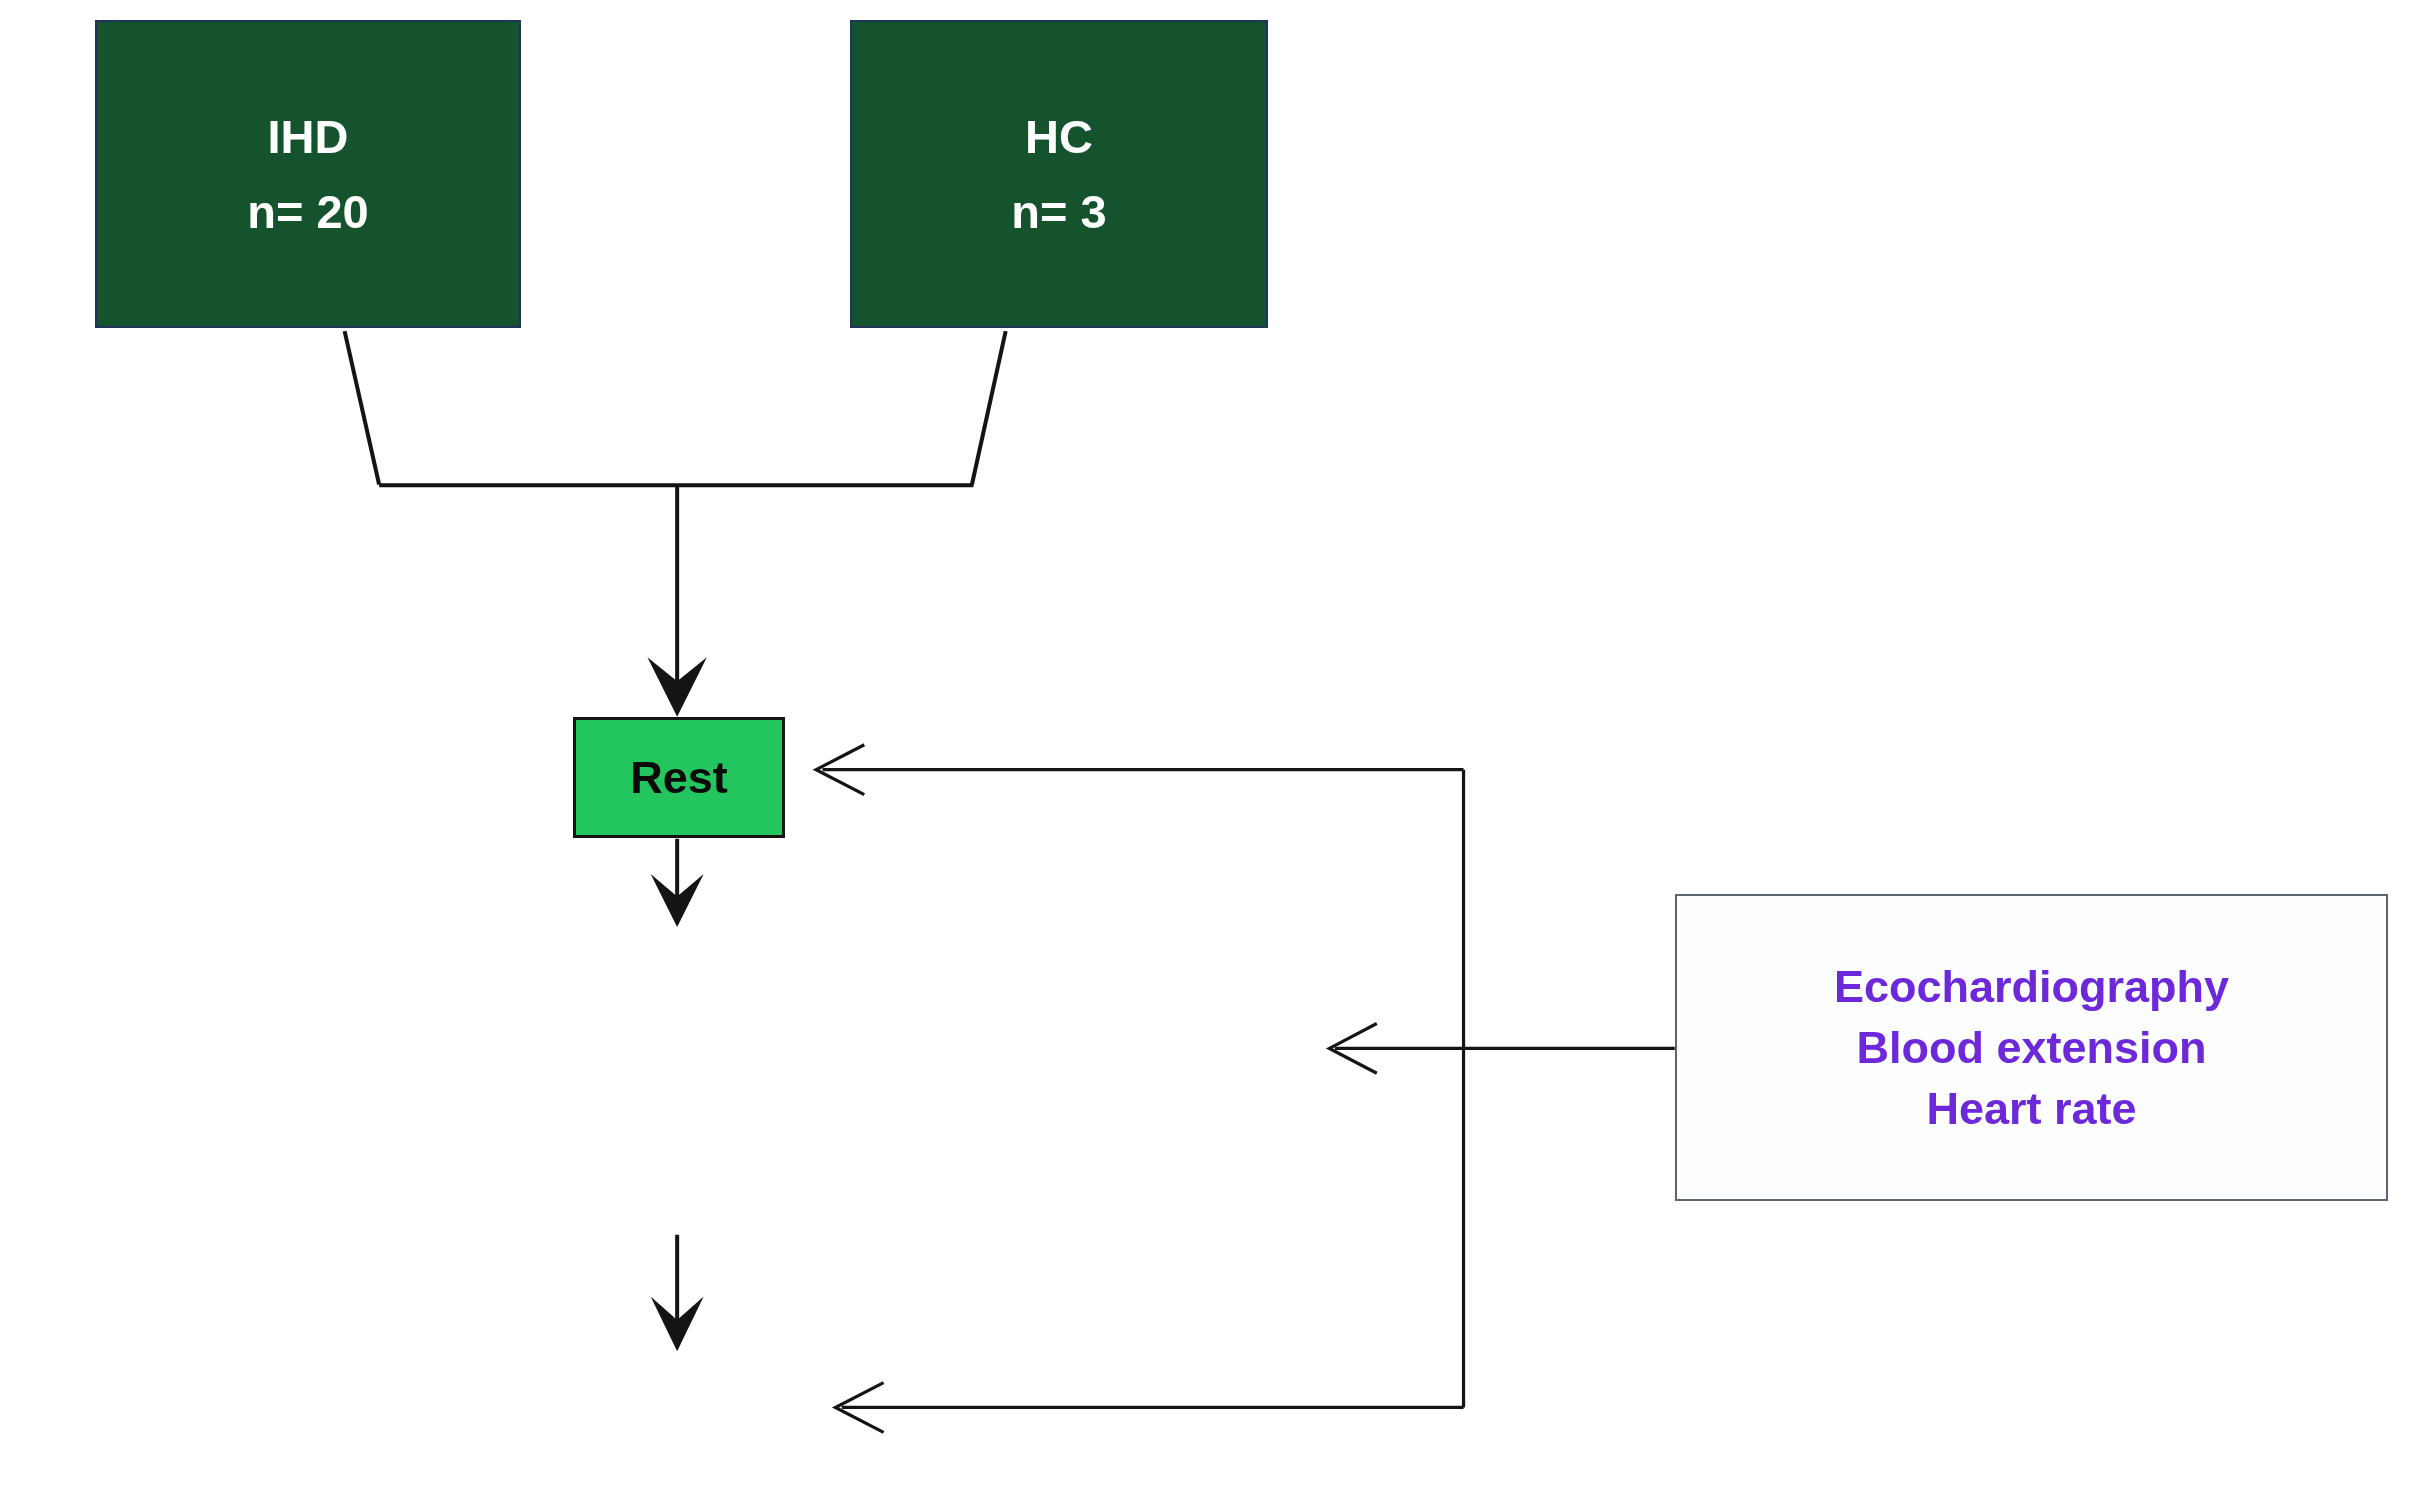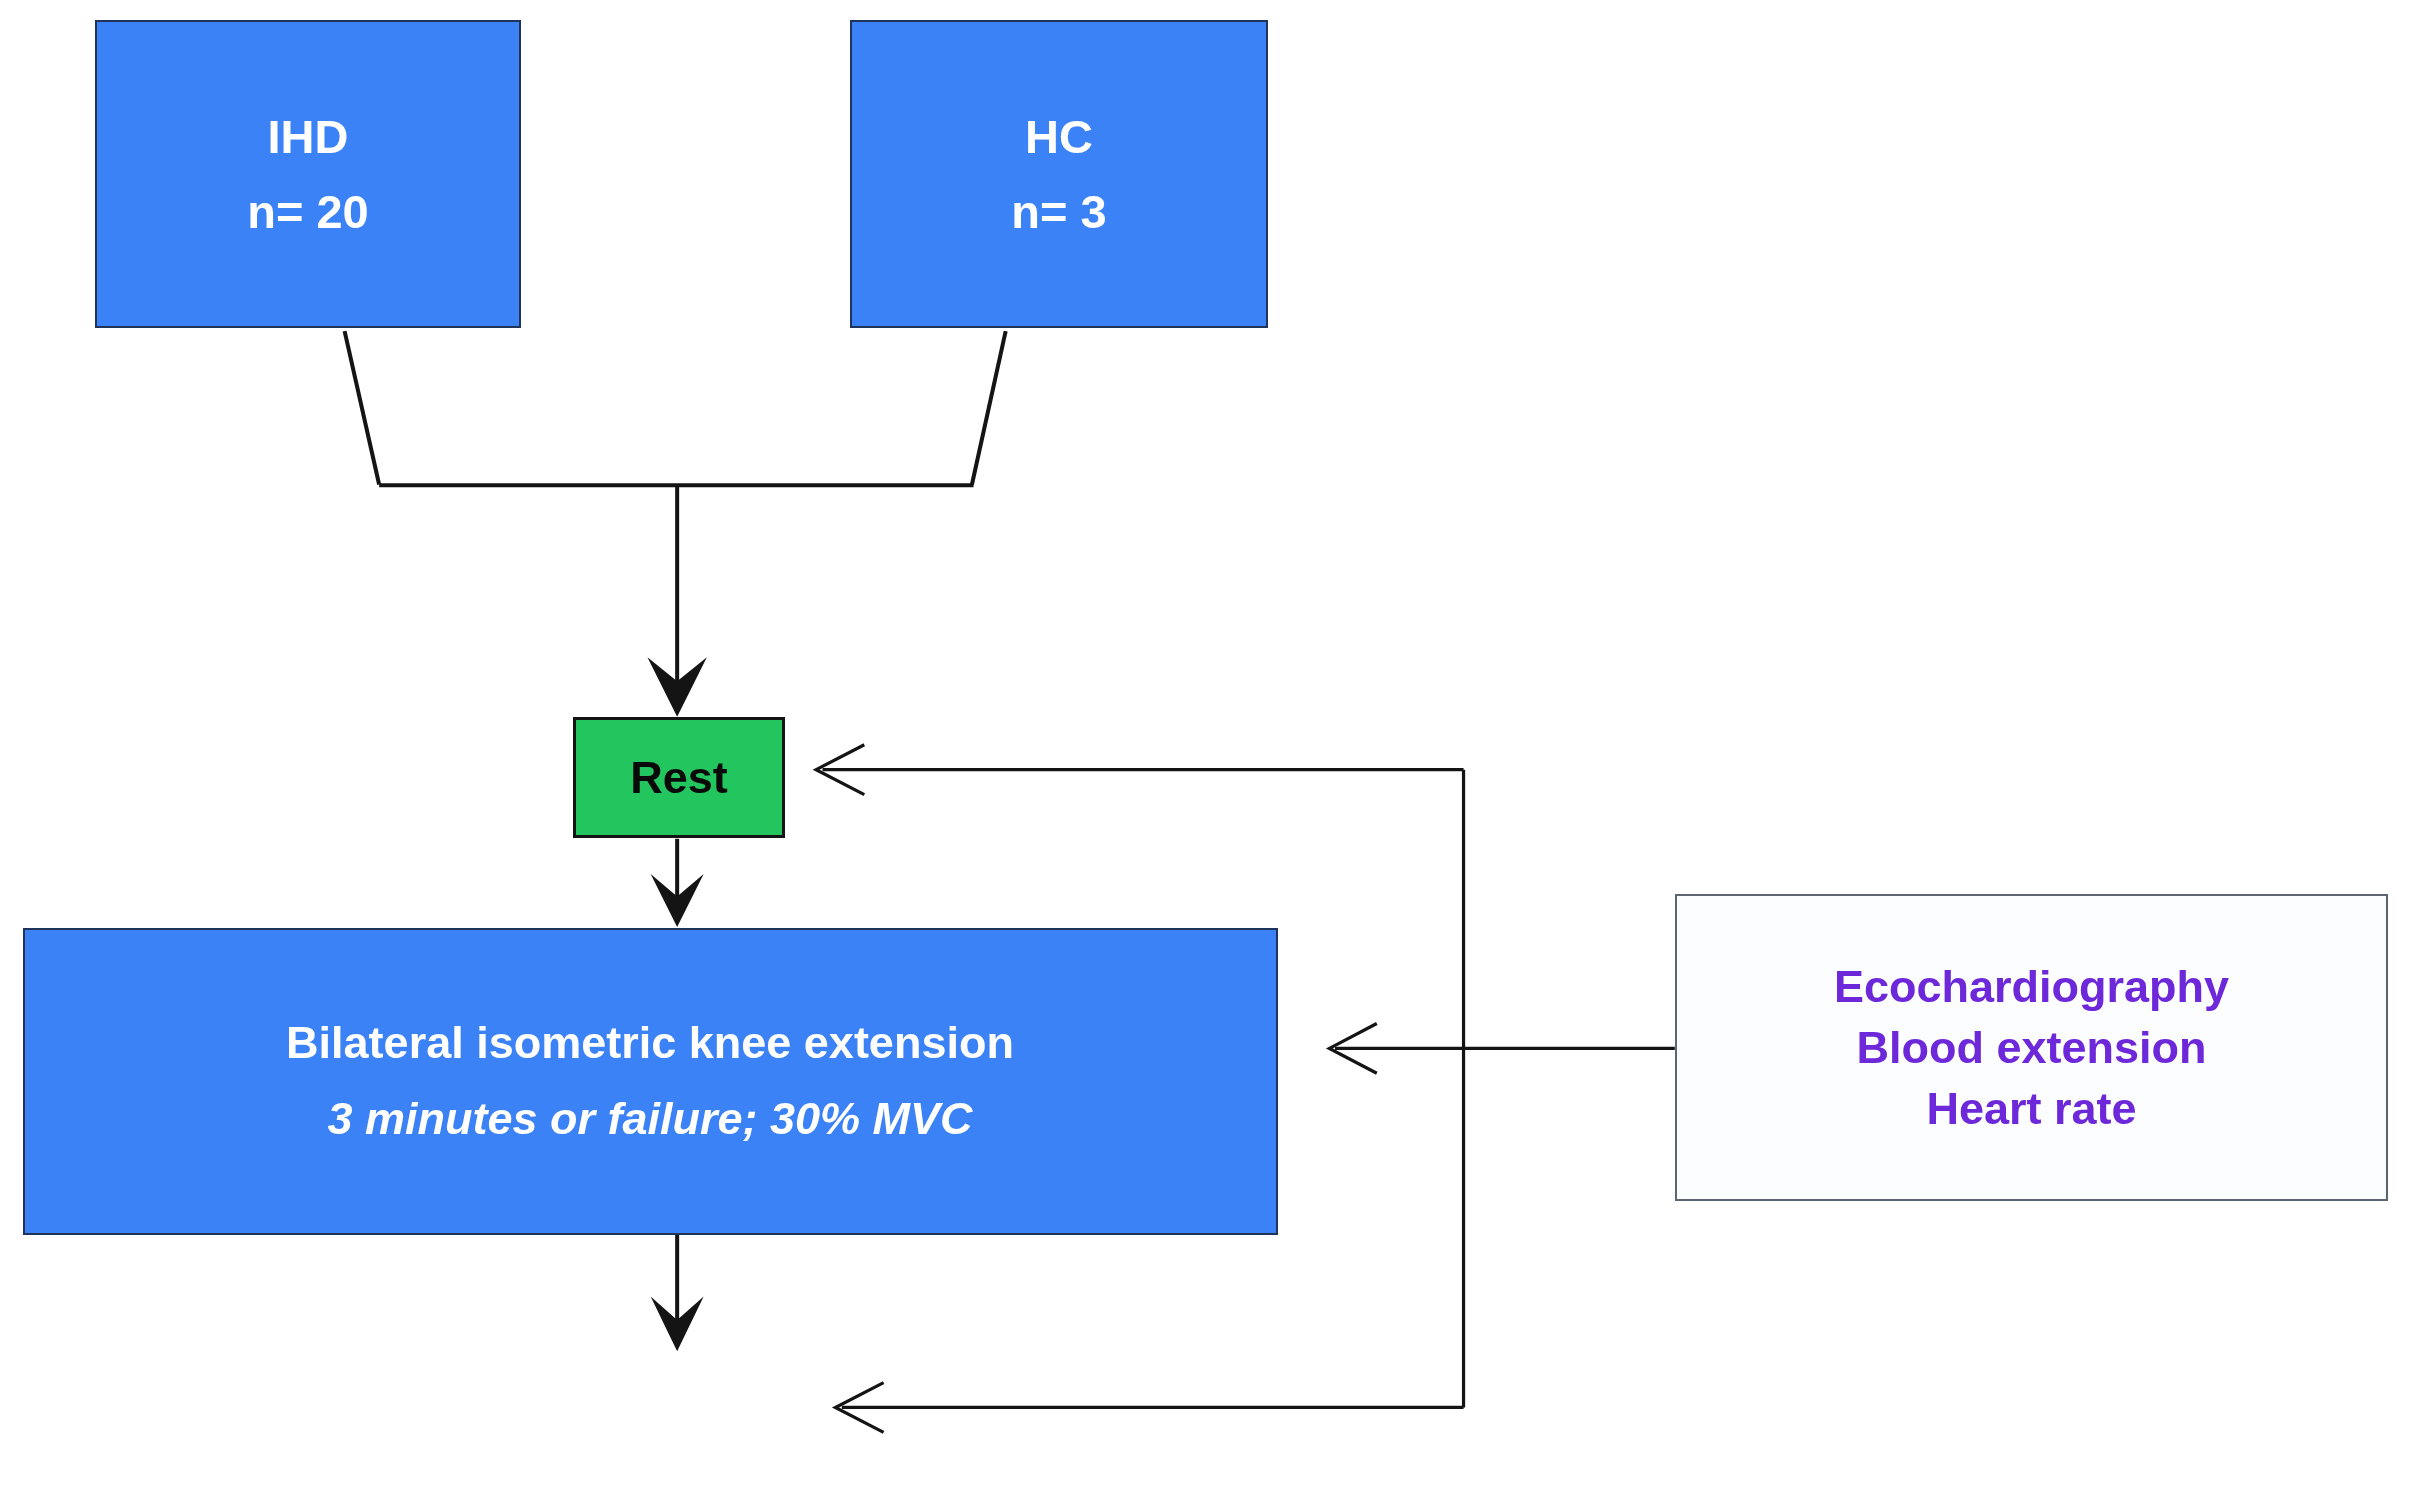--- a/index.html
+++ b/index.html
@@ -24,21 +24,21 @@
     position: absolute;
     box-sizing: border-box;
     display: flex;
     flex-direction: column;
     align-items: center;
     justify-content: center;
     text-align: center;
   }
 
   .node-blue {
-    background: #3b82f6;
+    background: #14532d;
     border: 2.4px solid #20335B;
     color: #FFFFFF;
     font-weight: bold;
   }
 
   .node-white {
     background: #22c55e;
     border: 3.2px solid #141414;
     color: #0A0A0A;
     font-weight: bold;
@@ -158,24 +158,20 @@
 
   <div class="node node-blue" id="node-hc">
     <div class="line1">HC</div>
     <div class="line2">n= 3</div>
   </div>
 
   <div class="node node-white" id="node-rest">
     <div>Rest</div>
   </div>
 
-  <div class="node node-blue" id="node-exercise">
-    <div class="ex-line1">Bilateral isometric knee extension</div>
-    <div class="ex-line2">3 minutes or failure; 30% MVC</div>
-  </div>
 
 
   <div class="node node-measure" id="node-measure">
     <div>Ecochardiography</div>
     <div>Blood extension</div>
     <div>Heart rate</div>
   </div>
 
 </div>
 

